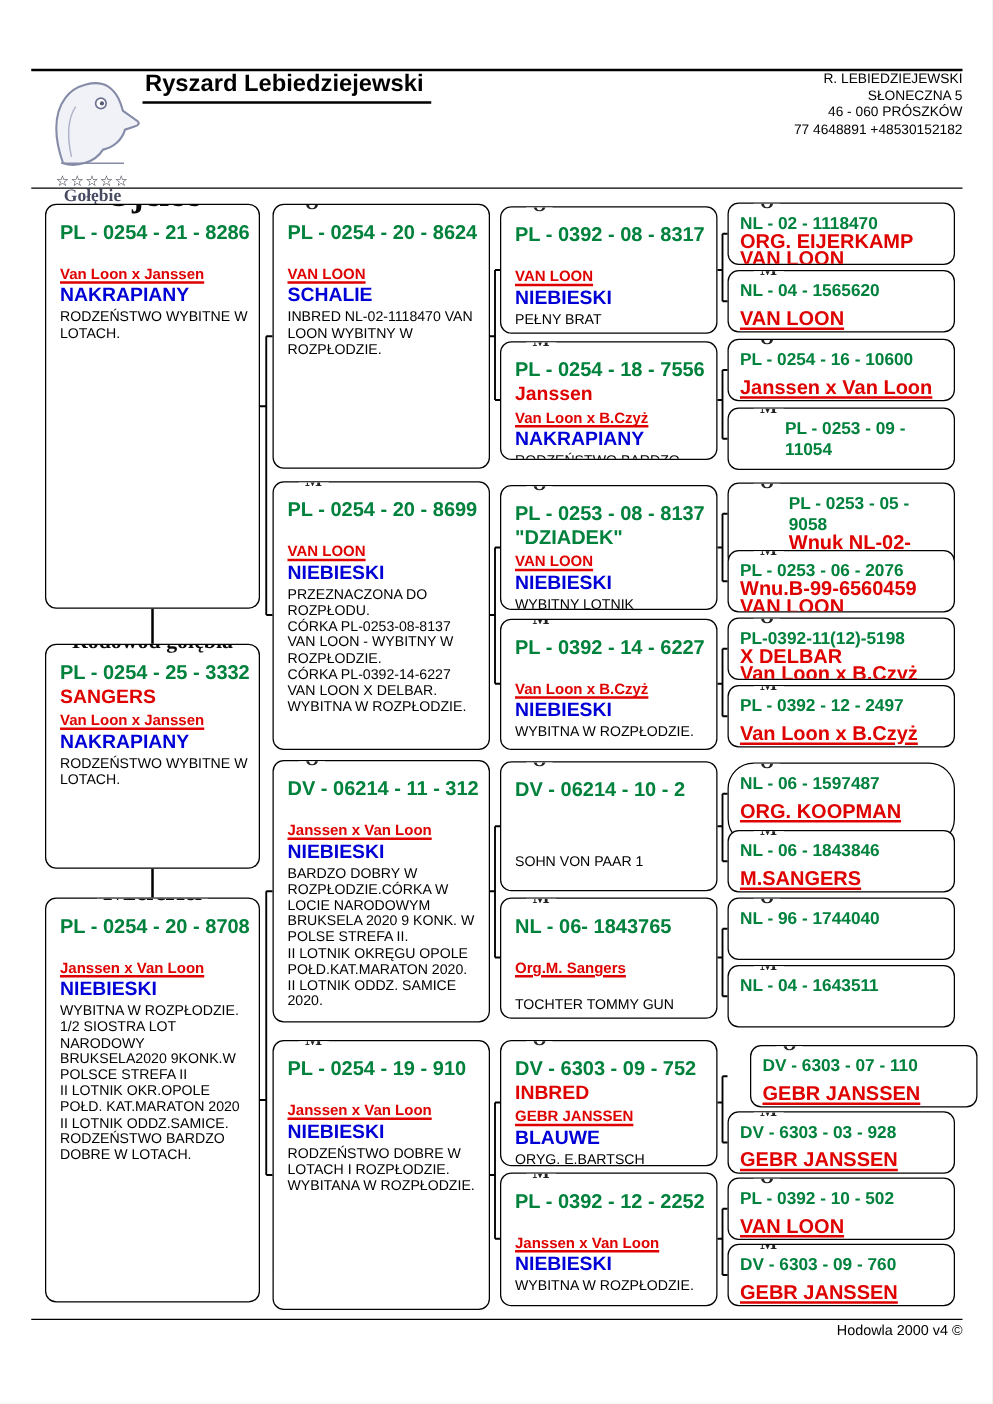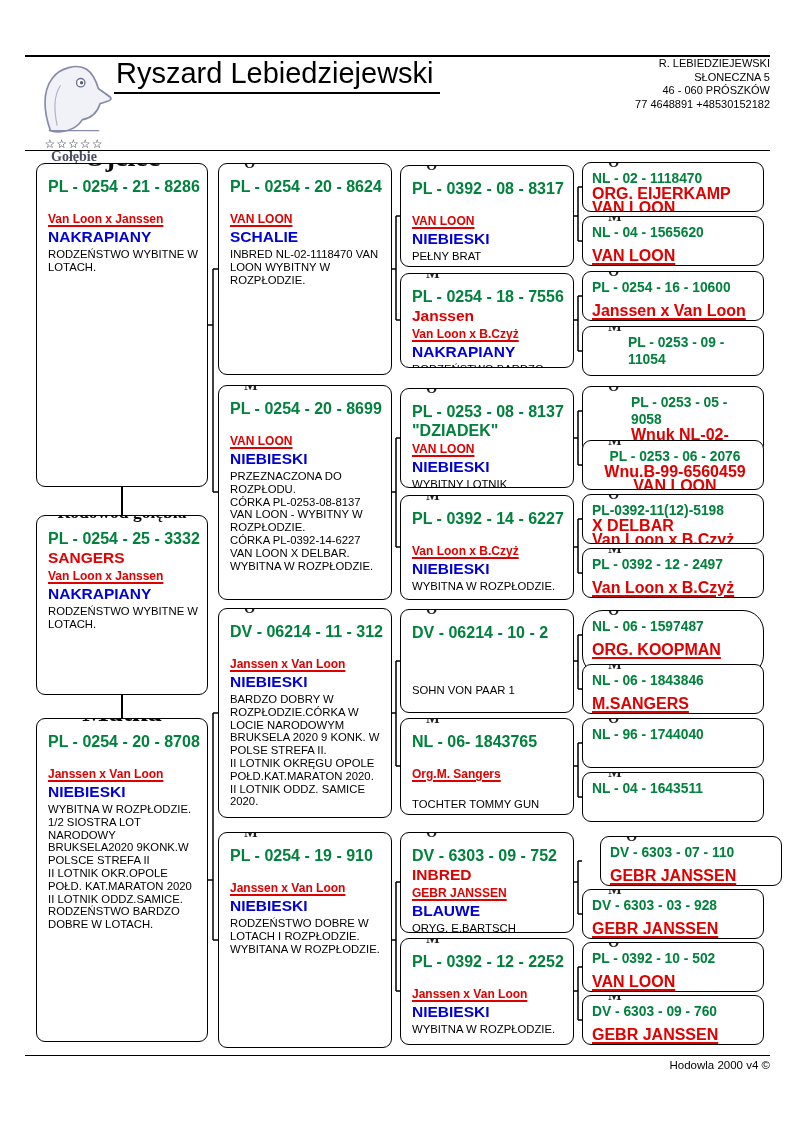--- a/index.html
+++ b/index.html
@@ -2,21 +2,21 @@
 <html><head>
 <meta charset="utf-8">
 <style>
   html,body{margin:0;padding:0;background:#e8e8e8;}
   .page{position:relative;width:794px;height:1123px;background:#fff;margin:0 auto;
         font-family:"Liberation Sans",sans-serif;color:#000;overflow:hidden;}
   .rule{position:absolute;left:25px;width:745px;border-top:2px solid #000;height:0;}
   .rule.thin{border-top-width:1.5px;}
 
   
-  .title{position:absolute;left:114px;top:57px;font-size:29px;font-weight:normal;
+  .title{position:absolute;left:114px;top:57px;font-size:19px;font-weight:bold;
          border-bottom:2.5px solid #000;padding:0 6px 2px 2px;white-space:nowrap;}
   .address{position:absolute;right:24px;top:57px;text-align:right;font-size:11px;line-height:13.5px;}
   .logo{position:absolute;left:28px;top:60px;width:92px;text-align:center;}
   .logo .stars{font-size:12px;letter-spacing:1px;color:#1d2030;line-height:12px;}
   .logo .lname{font-family:"Liberation Serif",serif;font-weight:bold;font-size:14px;
                line-height:14px;color:#474c63;}
 
   
   #pedigree{position:absolute;left:0;top:0;width:794px;height:1123px;}
   #conn{position:absolute;left:0;top:0;pointer-events:none;}
@@ -250,21 +250,21 @@
         <div class="ln ln-ring">PL - 0253 - 09 - 11054</div>
         <div class="ln ln-gap"></div>
         <div class="ln ln-strain">VAN LOON</div>
       </div>
       <div class="pbox small" style="left: 582px; top: 386px; width: 182px; height: 68px; padding-left: 48px;">
         <span class="boxlab lab-m">O</span>
         <div class="ln ln-ring">PL - 0253 - 05 - 9058</div>
         <div class="ln ln-name">Wnuk NL-02-1118470</div>
         <div class="ln ln-strain">VAN LOON</div>
       </div>
-      <div class="pbox small" style="left: 582px; top: 440px; width: 182px; height: 50px; text-align: center;">
+      <div class="pbox small" style="left: 582px; top: 440px; width: 182px; height: 50px;">
         <span class="boxlab lab-m">M</span>
         <div class="ln ln-ring">PL - 0253 - 06 - 2076</div>
         <div class="ln ln-name">Wnu.B-99-6560459</div>
         <div class="ln ln-strain">VAN LOON</div>
       </div>
       <div class="pbox small" style="left: 582px; top: 494px; width: 182px; height: 50px;">
         <span class="boxlab lab-m">O</span>
         <div class="ln ln-ring">PL-0392-11(12)-5198</div>
         <div class="ln ln-name">X DELBAR</div>
         <div class="ln ln-strain">Van Loon x B.Czyż</div>

